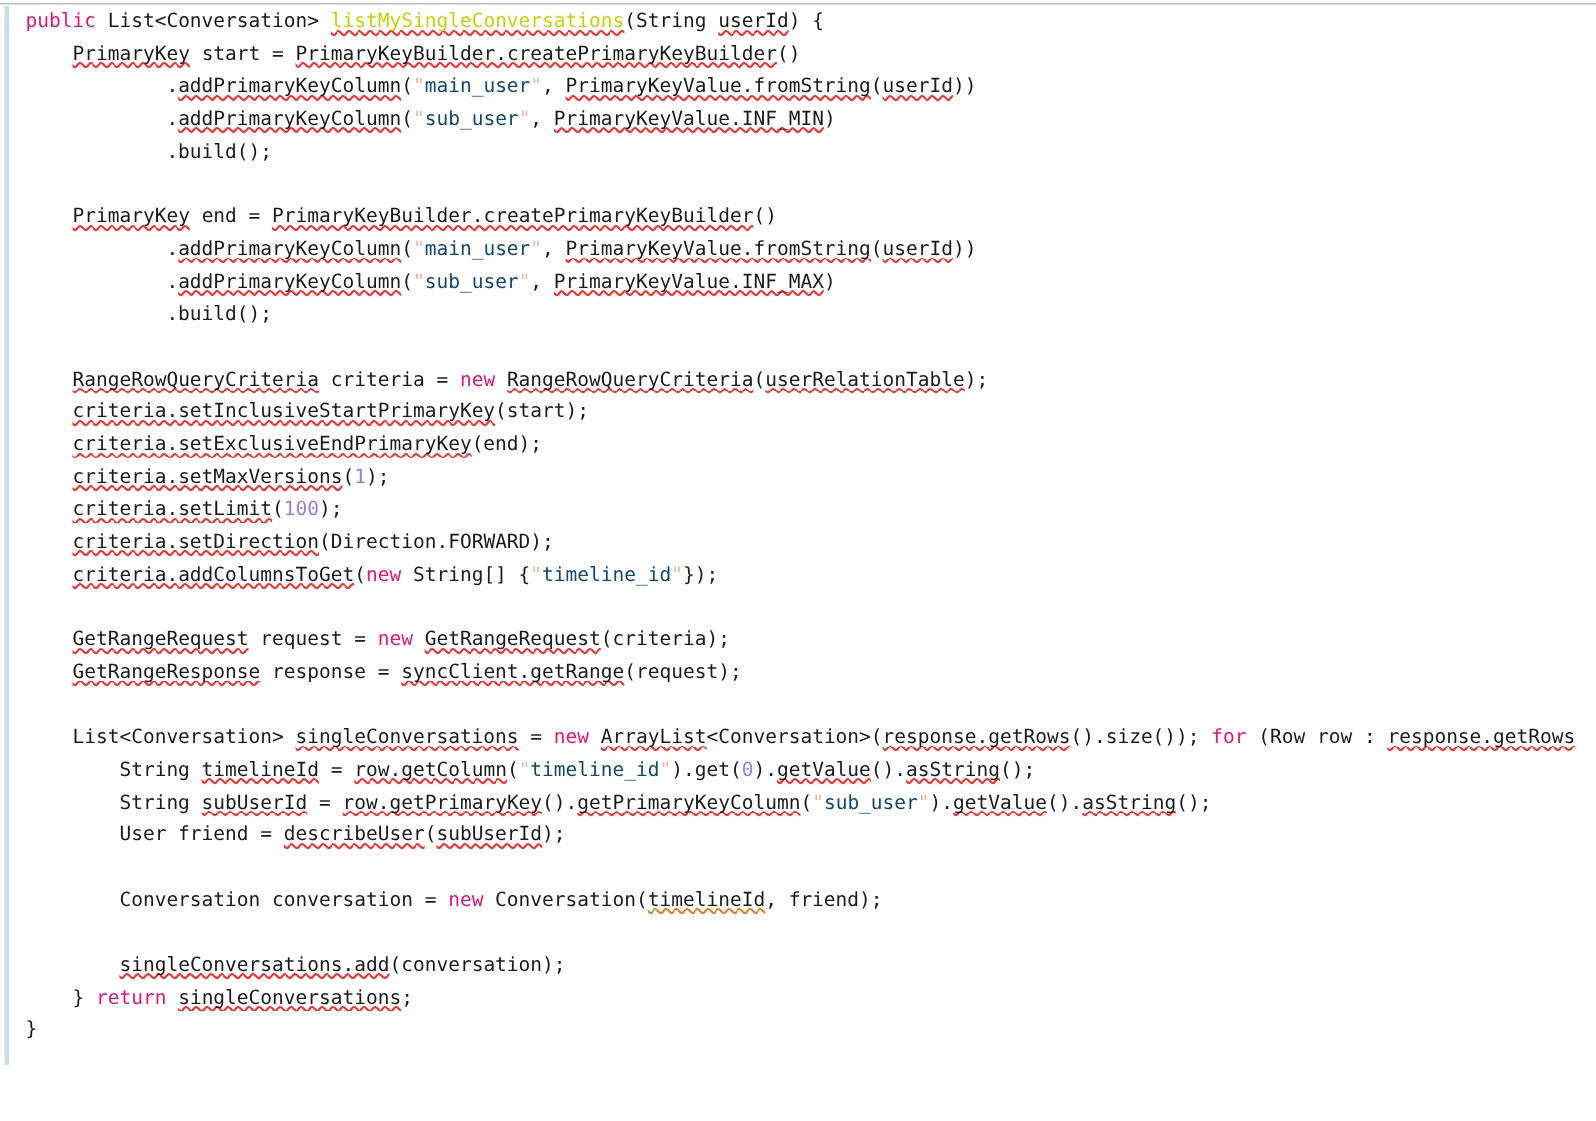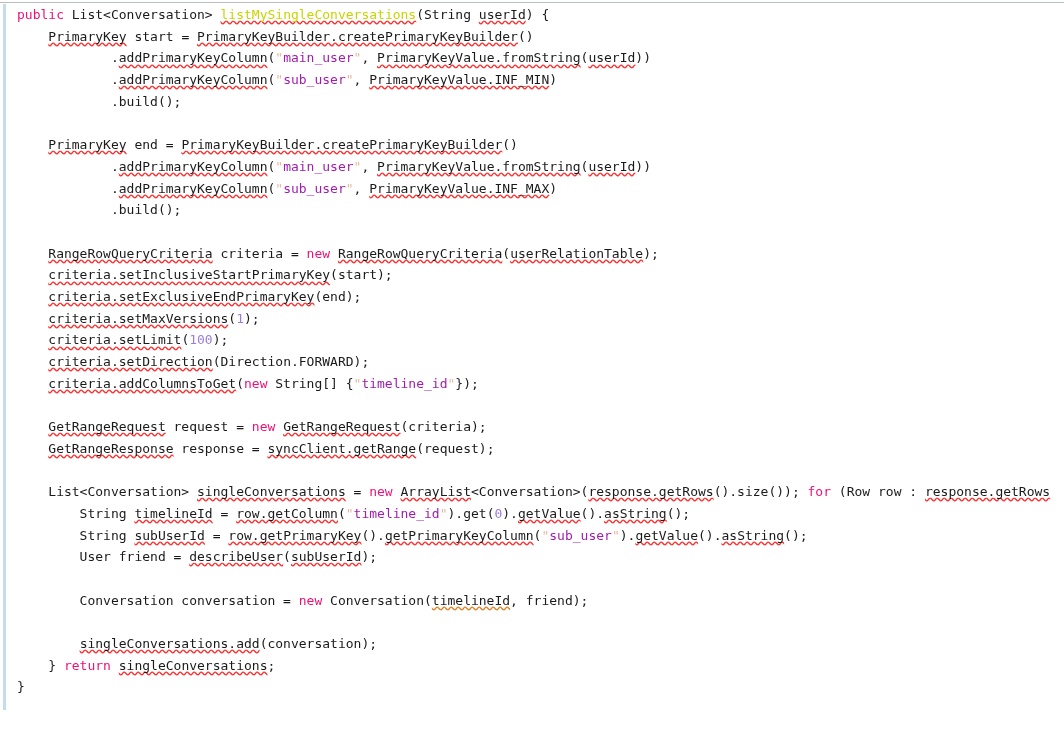--- a/index.html
+++ b/index.html
@@ -49,21 +49,21 @@
     -webkit-font-smoothing: none;
   }
   .line {
     white-space: pre;
     height: 21.7px;
   }
 
   
   .kw   { color: #ee1177; }              
   .mname{ color: #c8d400; }              
-  .str  { color: #a21caf; }              
+  .str  { color: #0c4a6e; }              
   .strq { color: #e8b9a0; }              
   .num  { color: #9b7ddb; }              
   .plain{ color: #1a1a1a; }
 
   
   .sq {
     text-decoration: underline wavy #ff2b2b;
     text-decoration-skip-ink: none;
     text-underline-offset: 1px;
   }

